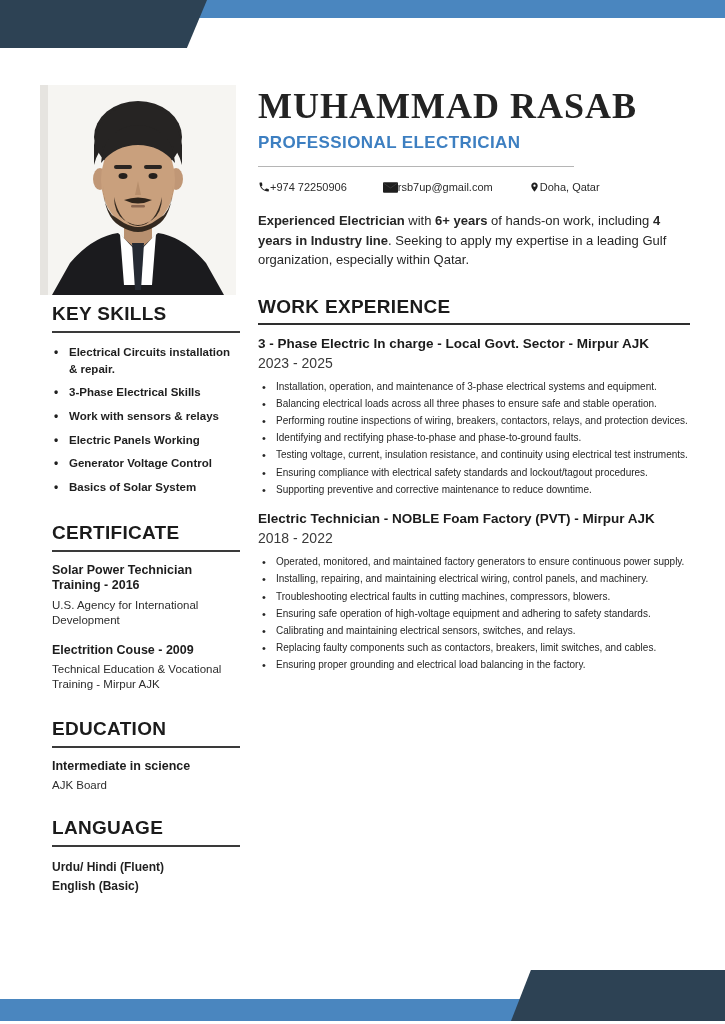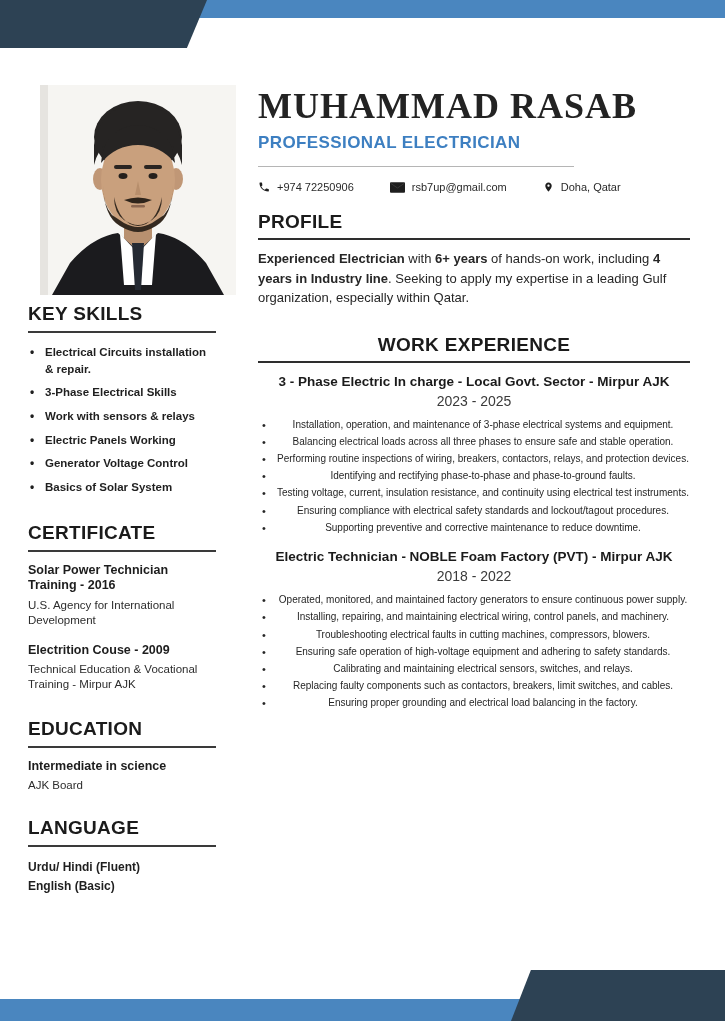--- a/index.html
+++ b/index.html
@@ -16,21 +16,21 @@
                clip-path:polygon(0 0,100% 0,90.3% 100%,0 100%); }
   .bottom-blue { position:absolute; bottom:3px; left:0; width:545px; height:22px; background:#4a86bf; }
   .bottom-navy { position:absolute; bottom:3px; right:0; width:214px; height:51px; background:#2d4254;
                clip-path:polygon(9.3% 0,100% 0,100% 100%,0 100%); }
 
   
   .photo { position:absolute; left:40px; top:85px; width:196px; height:210px; overflow:hidden; }
   .photo svg { display:block; }
 
   
-  .sidebar { position:absolute; left:28px; top:303px; width:188px; }
+  .sidebar { position:absolute; left:52px; top:303px; width:188px; }
   .side-h {
     font-size:19px; font-weight:bold; letter-spacing:.3px; color:#1b1b1b;
     padding-bottom:6px; border-bottom:2px solid #3a3a3a; margin-bottom:11px;
   }
   .skills { list-style:none; }
   .skills li {
     position:relative; padding-left:17px; font-size:11.5px; font-weight:bold;
     color:#1f1f1f; line-height:1.45; margin-bottom:7px;
   }
   .skills li::before { content:"•"; position:absolute; left:2px; top:0; font-size:12px; }
@@ -41,32 +41,32 @@
   .edu-degree { font-size:12.5px; font-weight:bold; color:#1d1d1d; }
   .edu-board  { font-size:11.5px; color:#2d2d2d; margin-top:6px; }
   .lang-item  { font-size:12px; font-weight:bold; color:#1f1f1f; line-height:1.55; }
 
   
   .main { position:absolute; left:258px; top:88px; width:432px; }
   .name { font-size:36px; font-weight:bold; letter-spacing:1px; color:#232323; line-height:1;font-family:Liberation Serif, serif; }
   .subtitle { font-size:17px; font-weight:bold; letter-spacing:.4px; color:#3d7fc1; margin-top:9px; }
   .name-rule { width:316px; border-top:1px solid #b5b5b5; margin-top:13px; }
   .contact { display:flex; align-items:center; gap:36px; margin-top:13px; }
-  .contact-item { display:flex; align-items:center; gap:7px; font-size:11px; color:#2a2a2a; }
+  .contact-item { display:flex; align-items:center; font-size:11px; color:#2a2a2a; }
   .contact-item svg { display:block; }
 
   .sec { margin-top:17px; }
   .sec-h {
     font-size:19px; font-weight:bold; letter-spacing:.3px; color:#1b1b1b;
     padding-bottom:5px; border-bottom:2px solid #2e2e2e;
   }
   .profile-text { margin-top:9px; font-size:13px; line-height:1.5; color:#262626; }
   .profile-text .b { font-weight:bold; }
 
-  .work { margin-top:26px;text-align:center; }
+  .work { margin-top:26px; }
   .job { margin-top:11px; }
   .job + .job { margin-top:14px; }
   .job-title { font-size:13.5px; font-weight:bold; color:#1b1b1b; line-height:1.2; }
   .job-dates { font-size:14px; color:#3a3a3a; margin-top:3px; }
   .job-bullets { list-style:none; margin-top:9px; }
   .job-bullets li {
     position:relative; padding-left:18px; font-size:10px; line-height:1.42;
     color:#262626; margin-bottom:3px;
   }
   .job-bullets li::before { content:"•"; position:absolute; left:4px; top:0; font-size:11px; }
@@ -188,21 +188,20 @@
         <span>
           <svg width="11" height="14" viewBox="0 0 24 24" fill="#1e1e1e">
               <path d="M12 2C8.1 2 5 5.1 5 9c0 5.2 7 13 7 13s7-7.8 7-13c0-3.9-3.1-7-7-7zm0 9.5c-1.4 0-2.5-1.1-2.5-2.5S10.6 6.5 12 6.5s2.5 1.1 2.5 2.5-1.1 2.5-2.5 2.5z"></path>
             </svg>
         </span>
         <span>Doha, Qatar</span>
       </div>
     </div>
 
     <div class="sec">
-      <div class="sec-h">PROFILE</div>
       <p class="profile-text"><span class="b">Experienced Electrician</span><span> with </span><span class="b">6+ years</span><span> of hands-on work, including </span><span class="b">4 years in Industry line</span><span>. Seeking to apply my expertise in a leading Gulf organization, especially within Qatar.</span></p>
     </div>
 
     <div class="sec work">
       <div class="sec-h">WORK EXPERIENCE</div>
 
       <div class="job">
         <div class="job-title">3 - Phase Electric In charge - Local Govt. Sector - Mirpur AJK</div>
         <div class="job-dates">2023 - 2025</div>
         <ul class="job-bullets">

